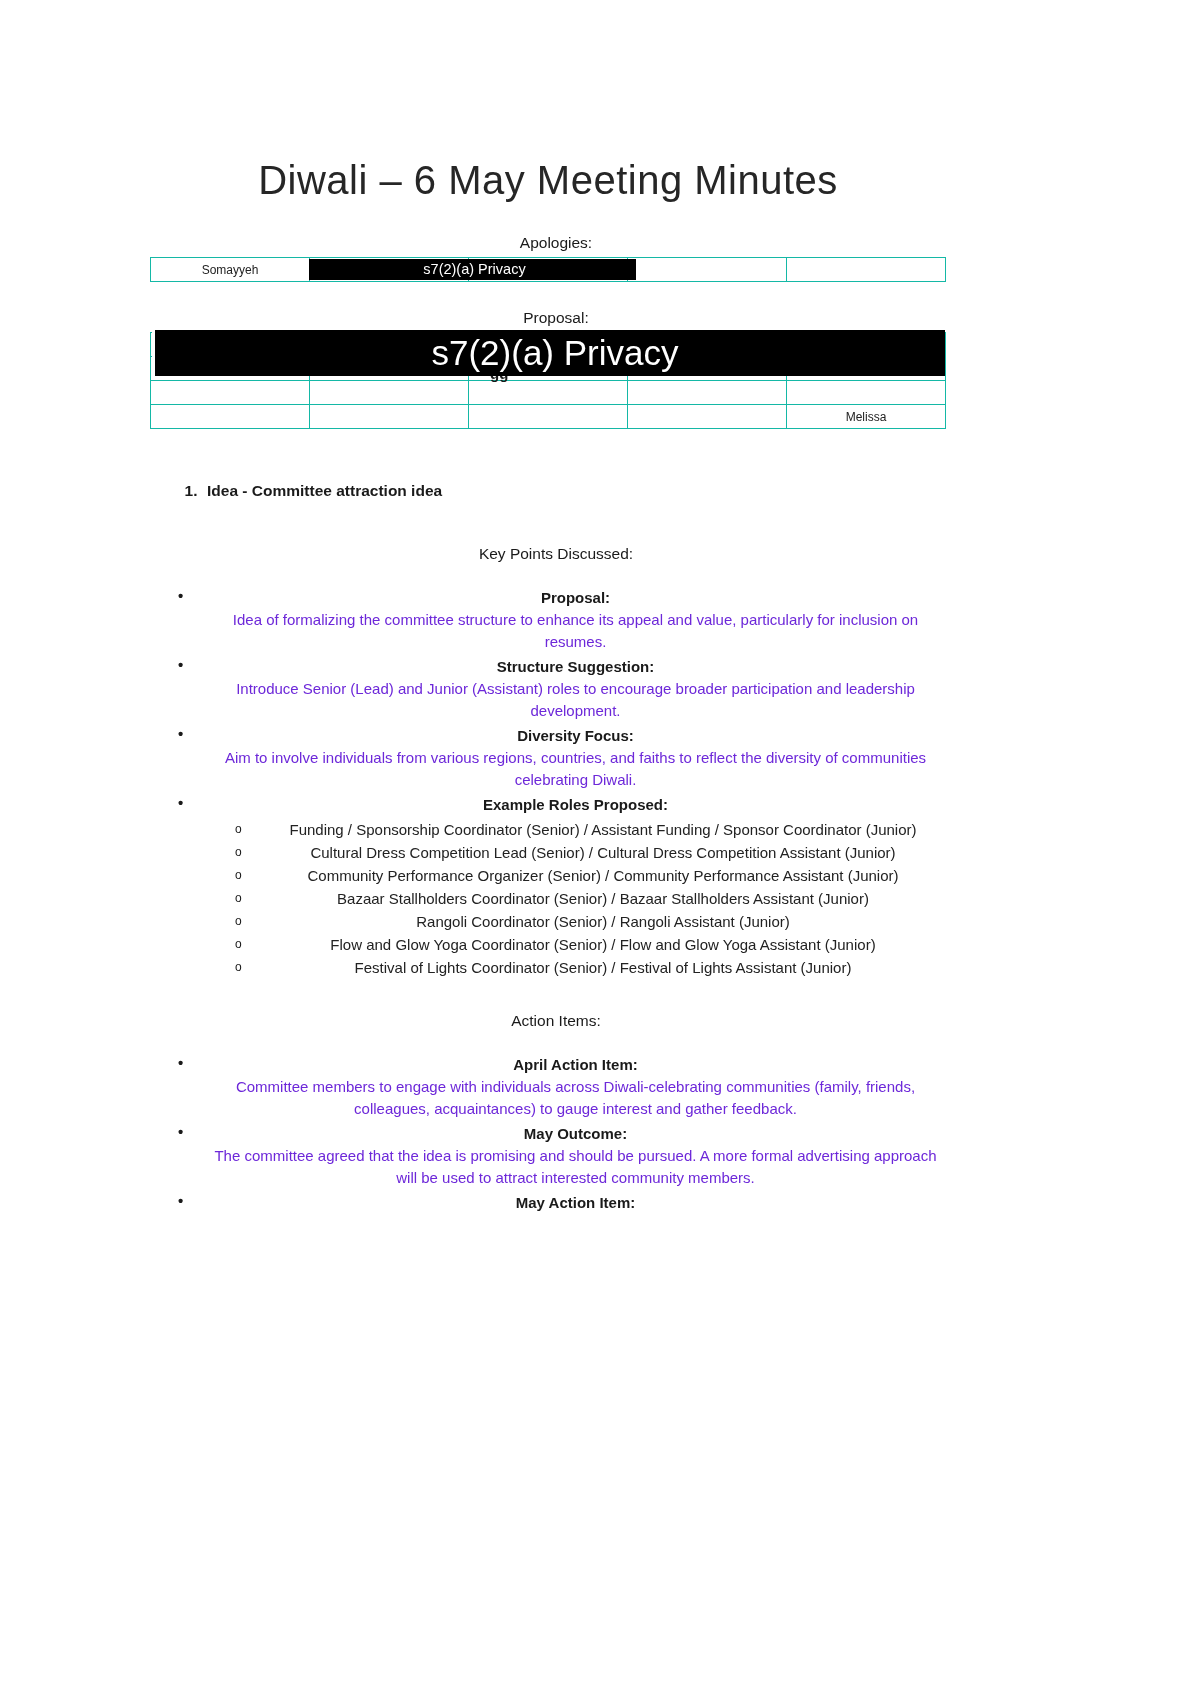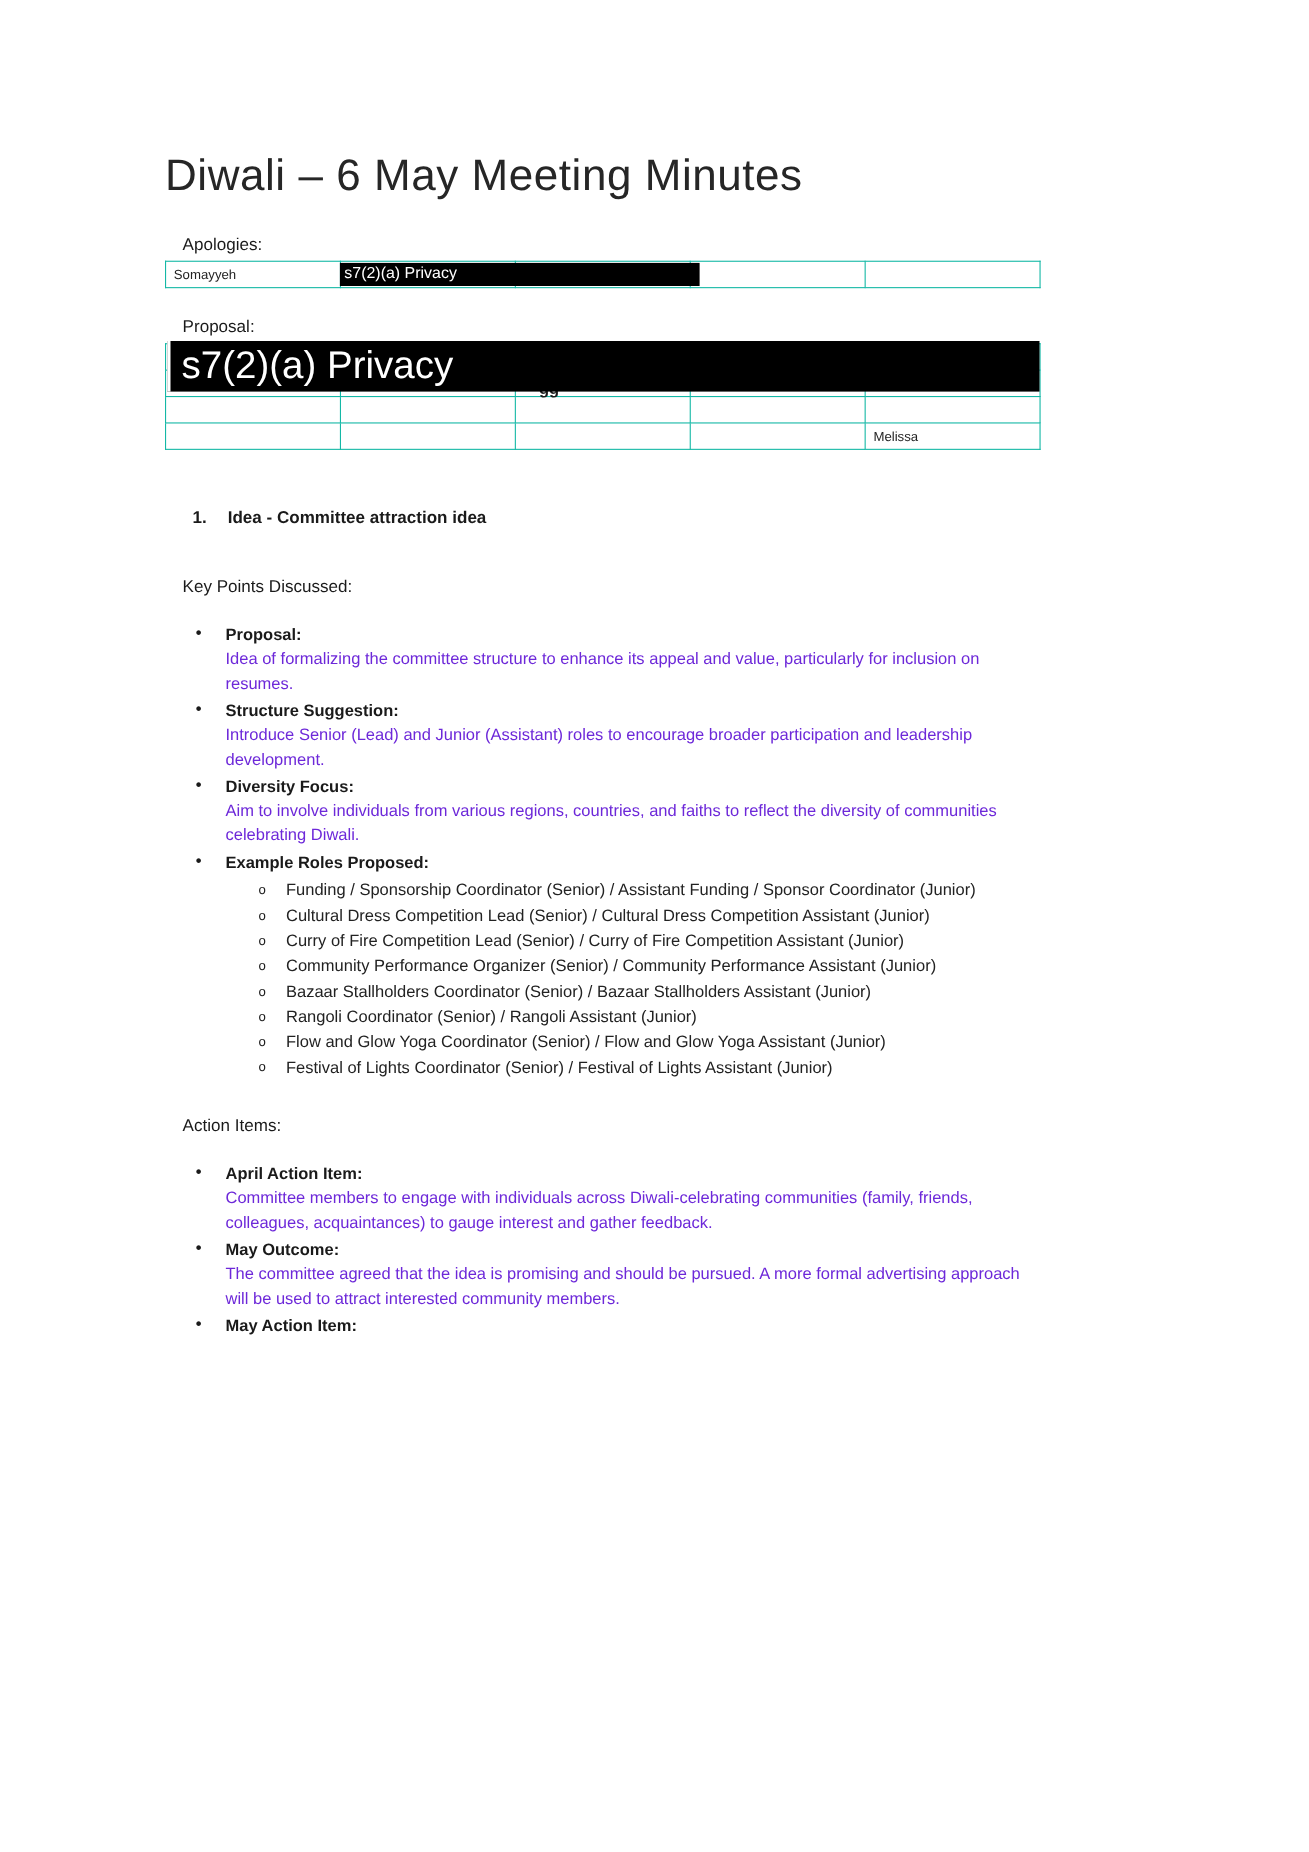--- a/index.html
+++ b/index.html
@@ -6,22 +6,23 @@
   html, body { background: #ffffff; }
   body {
     width: 1190px; height: 1684px;
     position: relative;
     font-family: "Liberation Sans", "DejaVu Sans", sans-serif;
     color: #1f1f1f;
     overflow: hidden;
   }
   .page {
     position: absolute;
-    left: 150px; top: 136px;
+    left: 150px; top: 156px;
     width: 796px;
+    text-align: center;
   }
   .doc-title {
     font-size: 40px;
     font-weight: 400;
     color: #262626;
     letter-spacing: 0.5px;
     line-height: 48px;
   }
   .section-label {
     font-size: 15.5px;
@@ -229,21 +230,20 @@
       <div class="item-body">Aim to involve individuals from various regions, countries, and faiths to reflect the diversity of communities celebrating Diwali.</div>
     </li>
     <li>
       <div class="item-title">Example Roles Proposed:</div>
       <ul class="sub-bullets">
 
           <li>Funding / Sponsorship Coordinator (Senior) / Assistant Funding / Sponsor Coordinator (Junior)</li>
 
           <li>Cultural Dress Competition Lead (Senior) / Cultural Dress Competition Assistant (Junior)</li>
 
-          <li>Curry of Fire Competition Lead (Senior) / Curry of Fire Competition Assistant (Junior)</li>
 
           <li>Community Performance Organizer (Senior) / Community Performance Assistant (Junior)</li>
 
           <li>Bazaar Stallholders Coordinator (Senior) / Bazaar Stallholders Assistant (Junior)</li>
 
           <li>Rangoli Coordinator (Senior) / Rangoli Assistant (Junior)</li>
 
           <li>Flow and Glow Yoga Coordinator (Senior) / Flow and Glow Yoga Assistant (Junior)</li>
 
           <li>Festival of Lights Coordinator (Senior) / Festival of Lights Assistant (Junior)</li>

